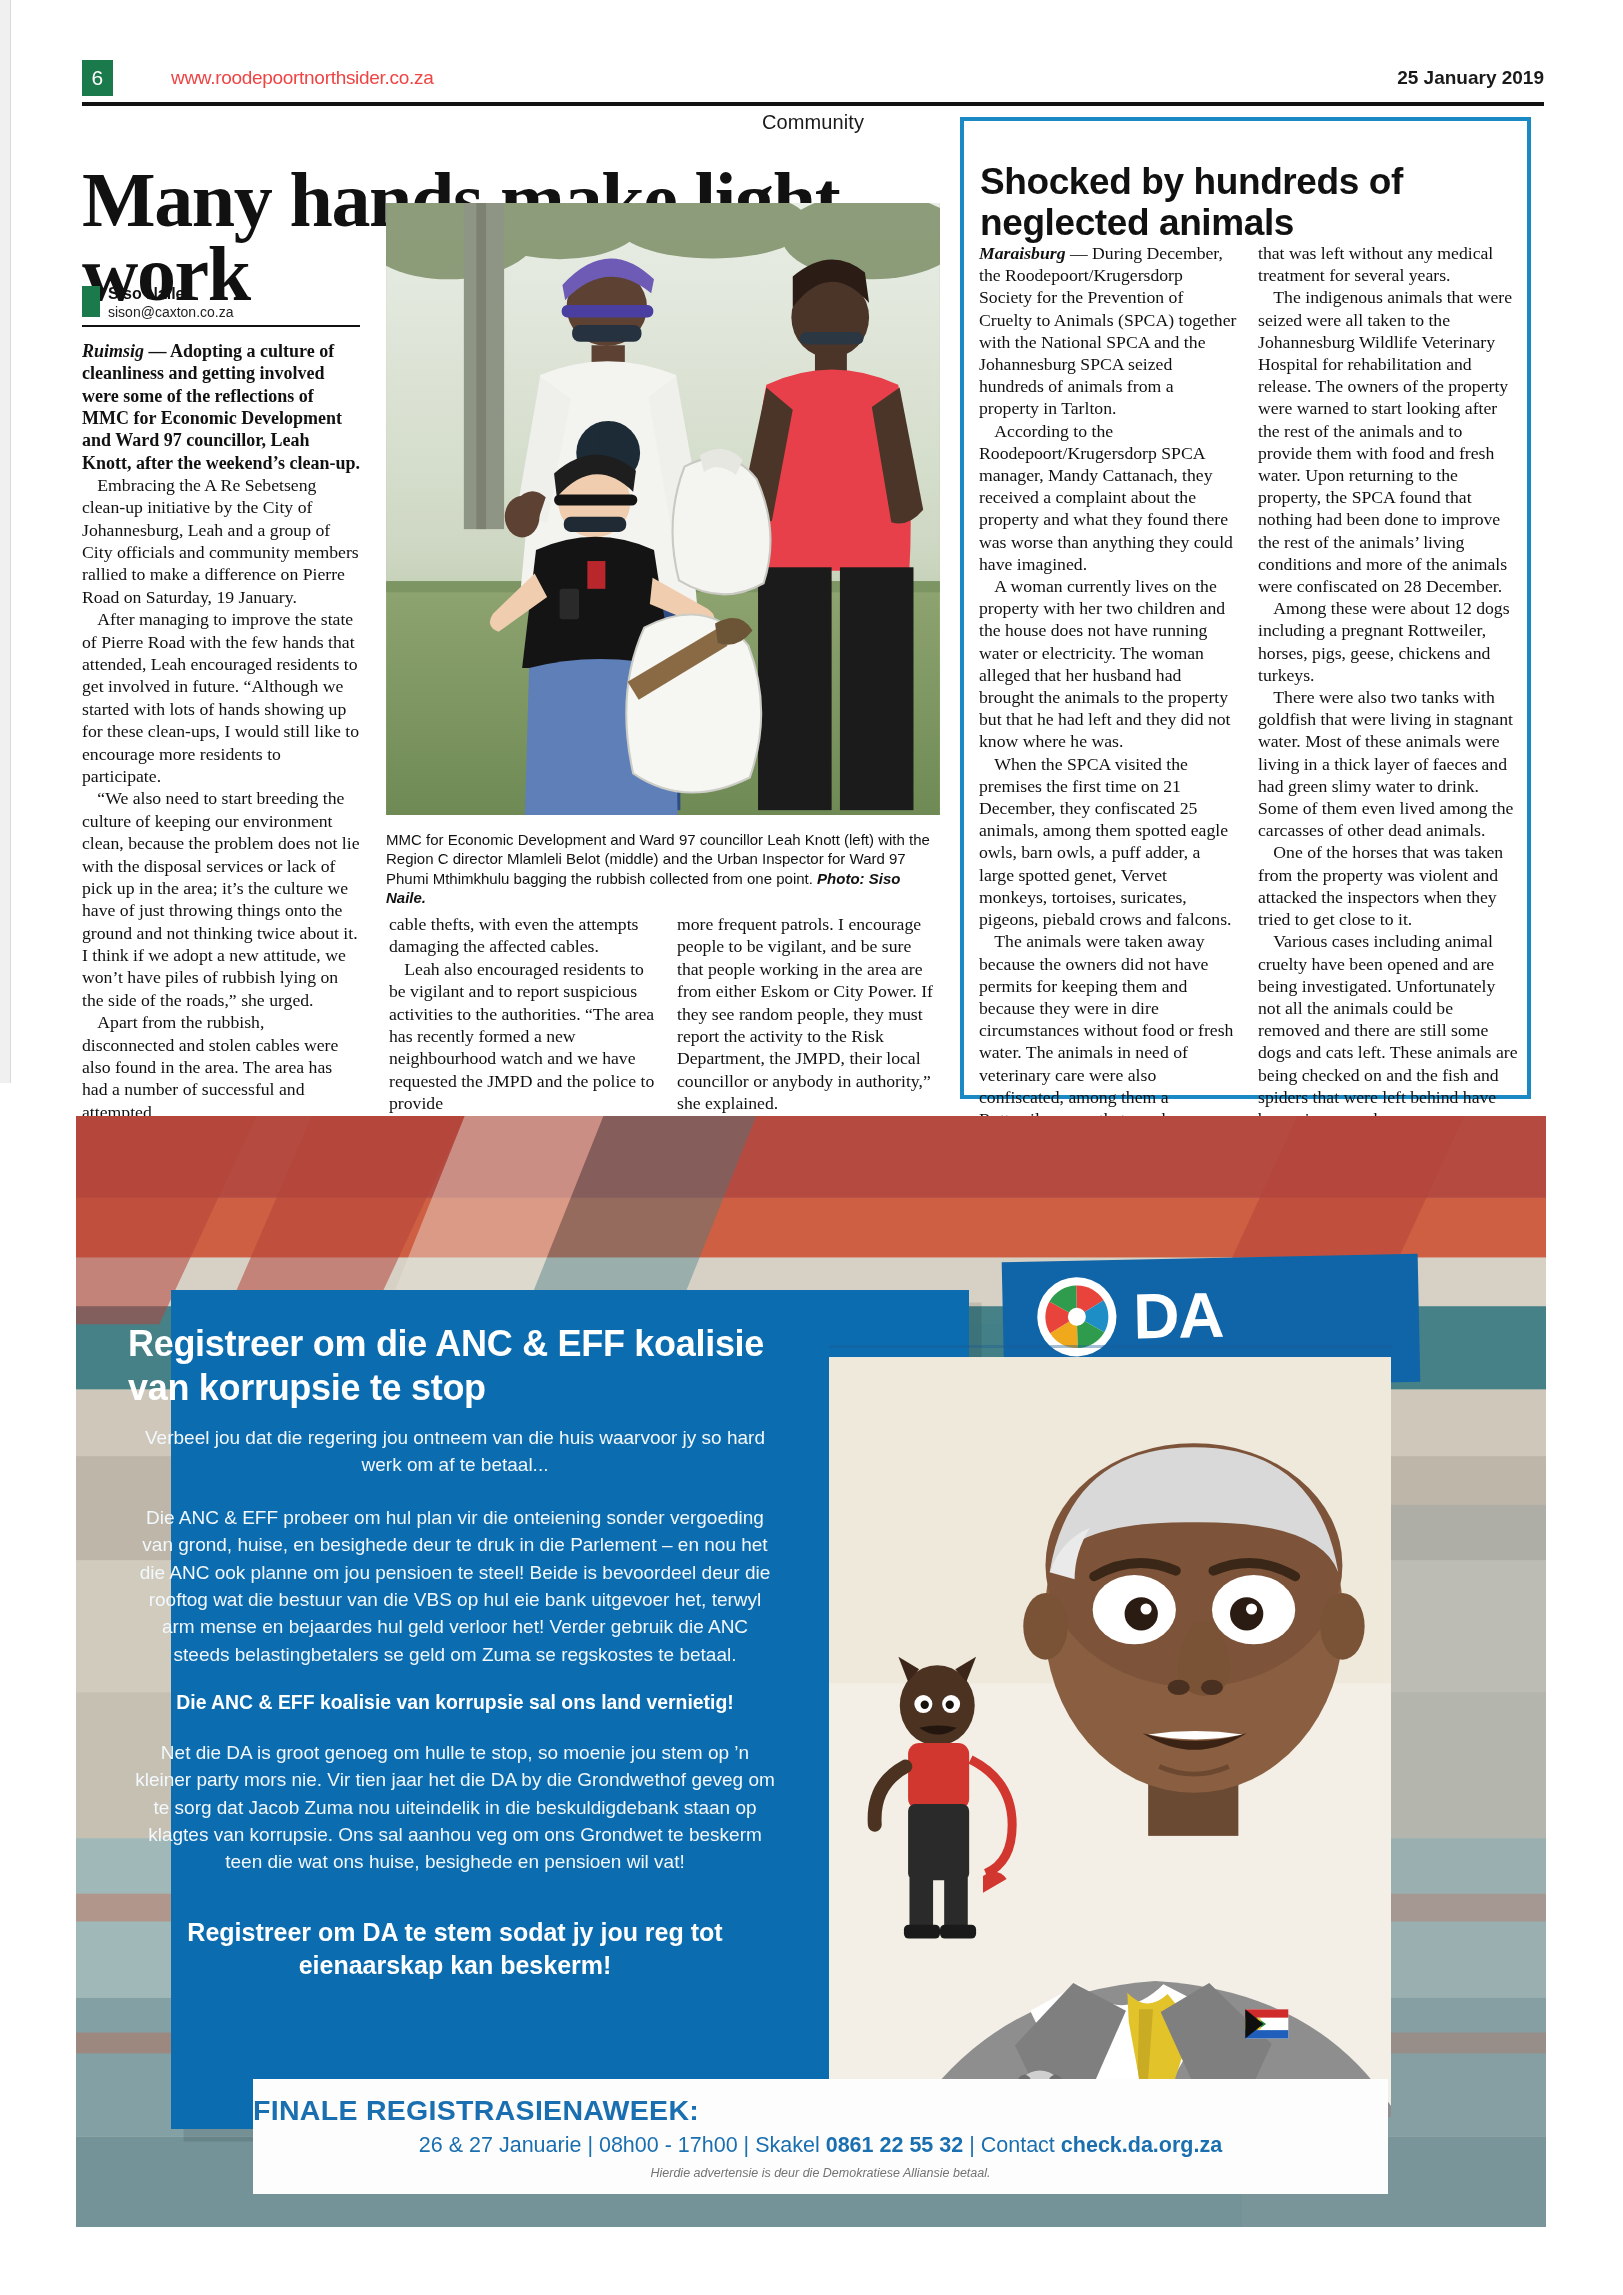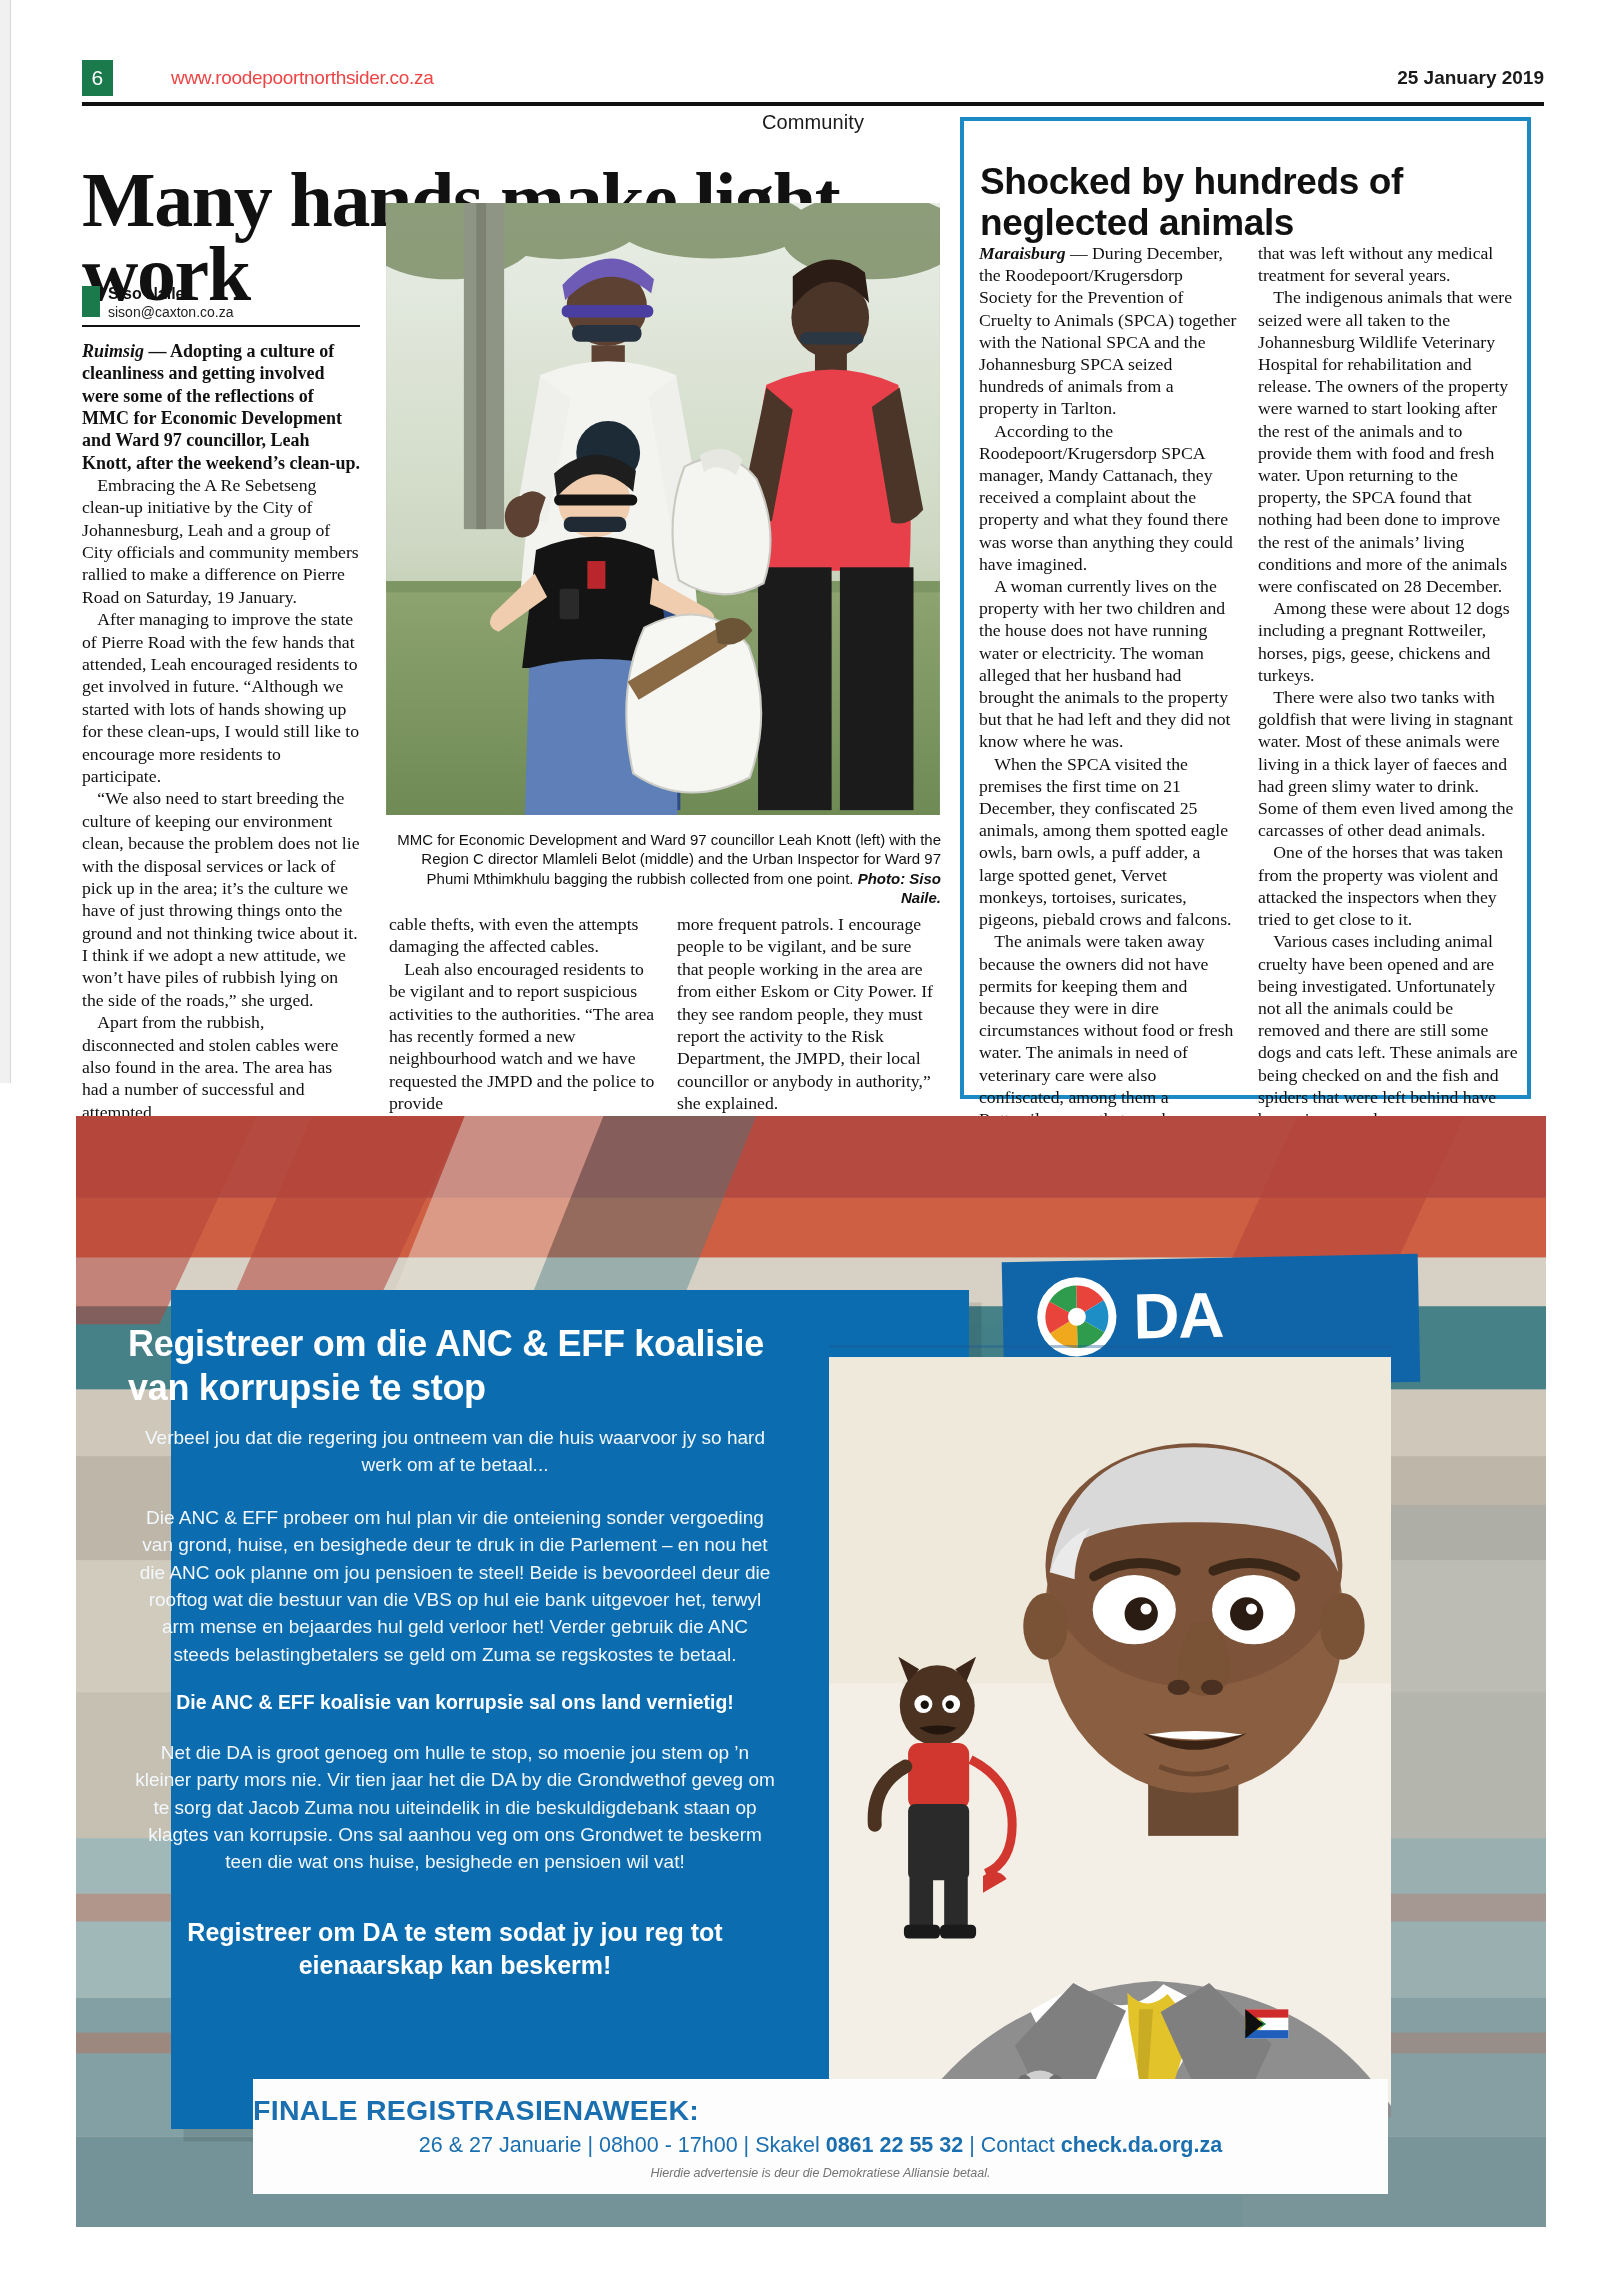--- a/index.html
+++ b/index.html
@@ -161,21 +161,20 @@
   }
   .photo-wrap svg { display: block; }
   .photo-caption {
     position: absolute;
     left: 386px; top: 830px;
     width: 555px;
     font-family: "Liberation Sans", sans-serif;
     font-size: 15px;
     line-height: 1.29;
     color: #111;
-    text-align: right;
   }
   .photo-credit { font-weight: bold; font-style: italic; }
 
   
   .spca-box {
     position: absolute;
     left: 960px; top: 117px;
     width: 571px; height: 982px;
     border: 4.2px solid #1b8ac4;
     background: #fff;

